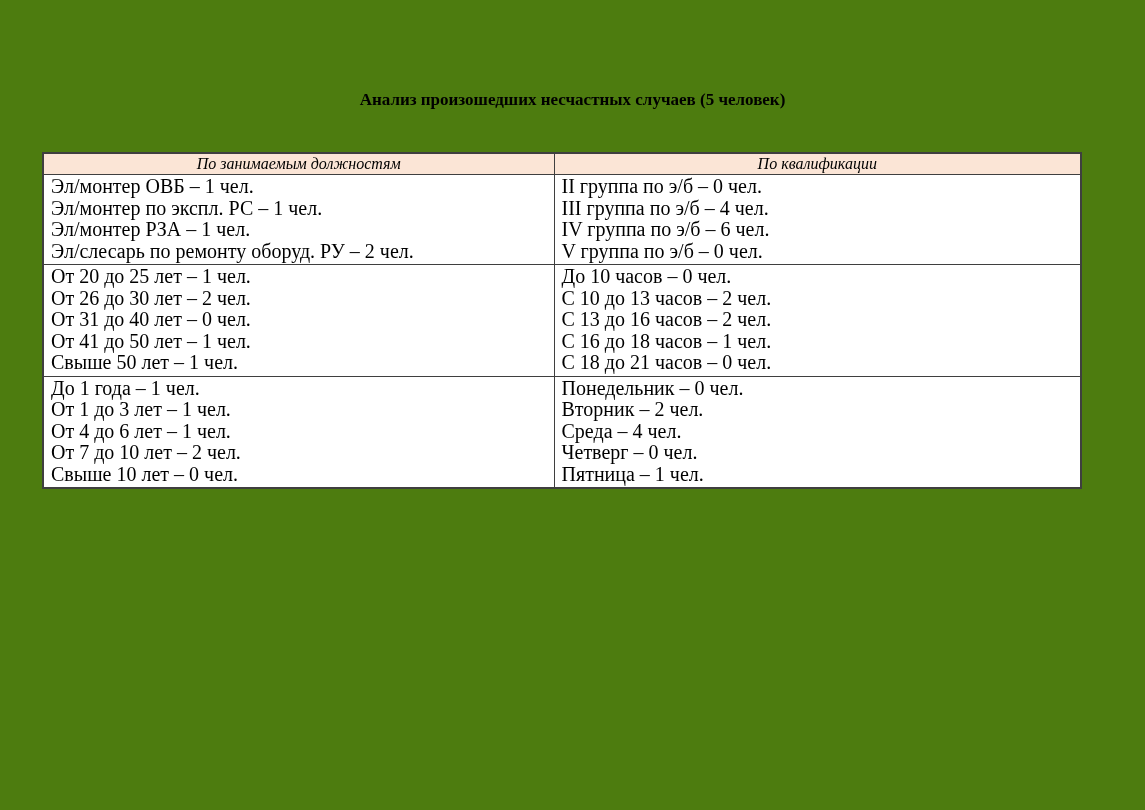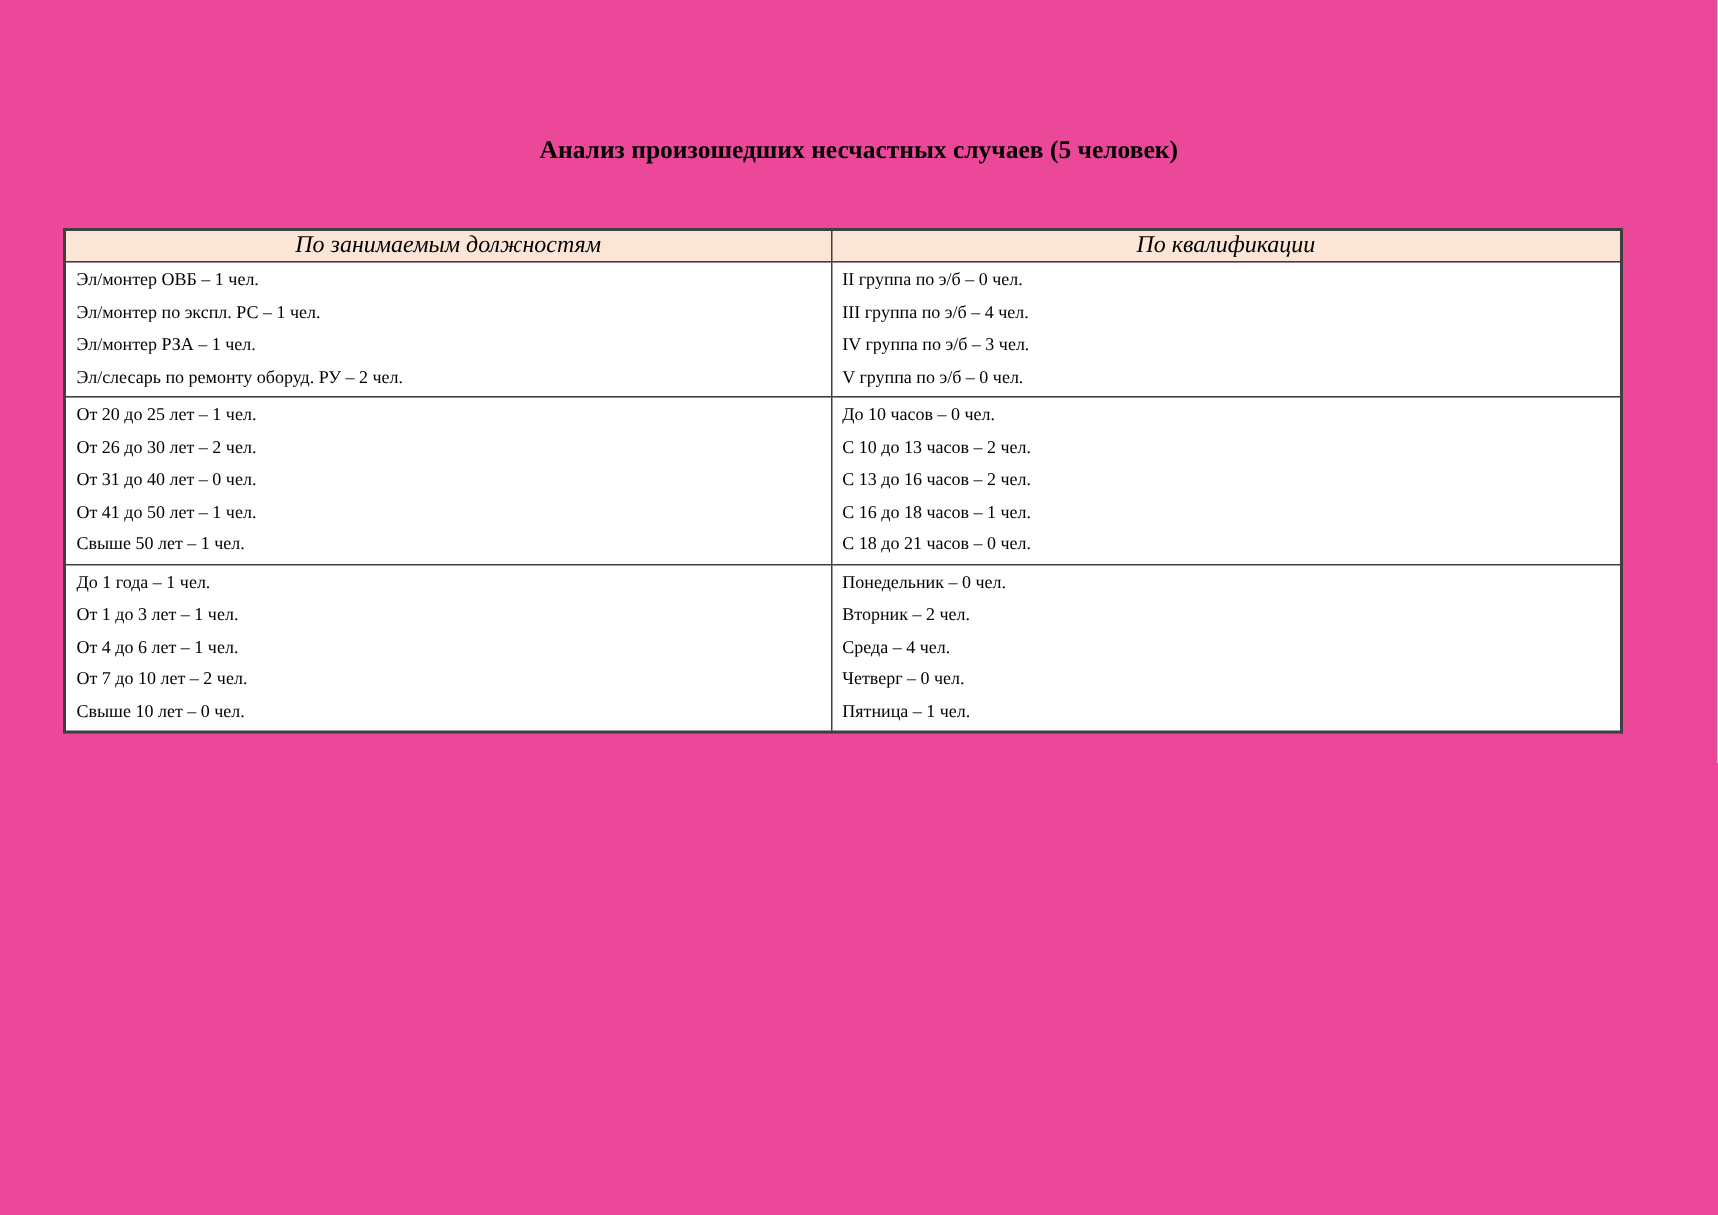--- a/index.html
+++ b/index.html
@@ -9,21 +9,21 @@
     width: 1145px;
     height: 810px;
     font-family: "Liberation Serif", "DejaVu Serif", serif;
     color: #000000;
     position: relative;
   }
   .page {
     position: relative;
     width: 1145px;
     height: 810px;
-    background: #ec4899;
+    background: #4d7c0f;
     overflow: hidden;
   }
   .page-title {
     position: absolute;
     top: 90px;
     left: 0;
     width: 1145px;
     text-align: center;
     font-weight: bold;
     font-size: 17px;
@@ -48,21 +48,21 @@
     background: #FBE5D6;
     text-align: center;
     font-style: italic;
     font-size: 16px;
     height: 20px;
     padding: 0 2px;
     vertical-align: middle;
   }
   td.cell {
     vertical-align: top;
-    font-size: 12px;
+    font-size: 20px;
     padding: 1px 7px 2px 7px;
     background: #ffffff;
   }
   td.cell .line {
     line-height: 21.5px;
     white-space: nowrap;
   }
   td.cell.tall .line {
     line-height: 23px;
   }
@@ -88,21 +88,21 @@
       <tr>
         <td class="cell">
           <div class="line">Эл/монтер ОВБ – 1 чел.</div>
           <div class="line">Эл/монтер по экспл. РС – 1 чел.</div>
           <div class="line">Эл/монтер РЗА – 1 чел.</div>
           <div class="line">Эл/слесарь по ремонту оборуд. РУ – 2 чел.</div>
         </td>
         <td class="cell">
           <div class="line">II группа по э/б – 0 чел.</div>
           <div class="line">III группа по э/б – 4 чел.</div>
-          <div class="line">IV группа по э/б – 3 чел.</div>
+          <div class="line">IV группа по э/б – 6 чел.</div>
           <div class="line">V группа по э/б – 0 чел.</div>
         </td>
       </tr>
 
       <tr>
         <td class="cell">
           <div class="line">От 20 до 25 лет – 1 чел.</div>
           <div class="line">От 26 до 30 лет – 2 чел.</div>
           <div class="line">От 31 до 40 лет – 0 чел.</div>
           <div class="line">От 41 до 50 лет – 1 чел.</div>

